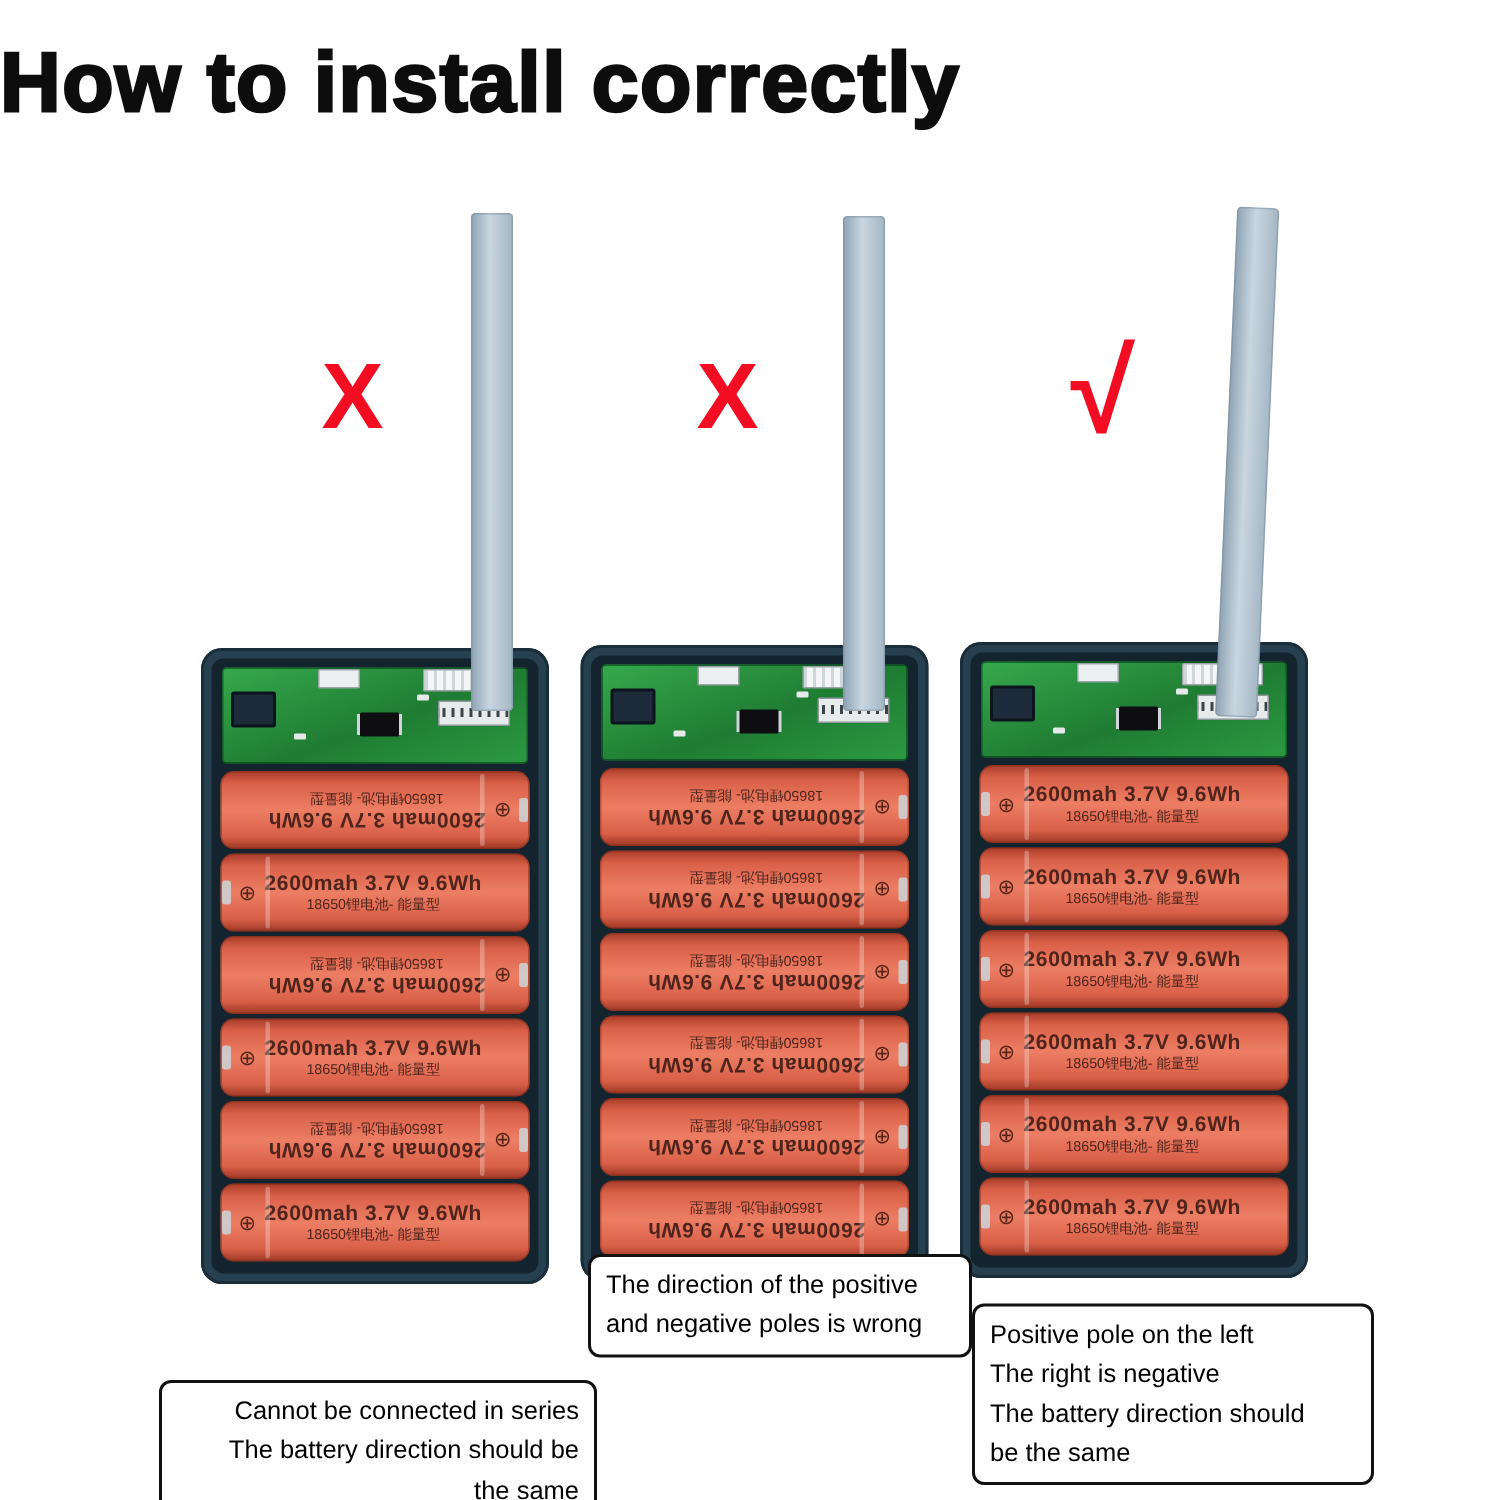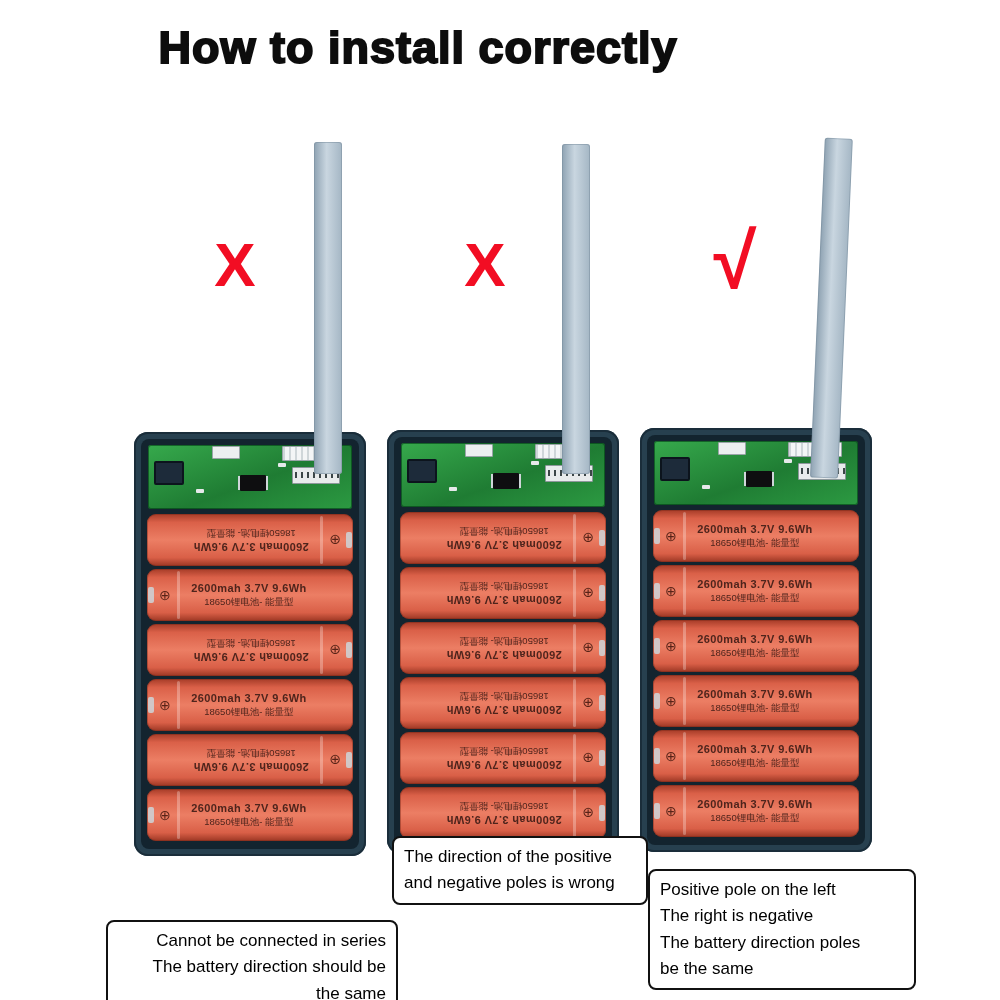--- a/index.html
+++ b/index.html
@@ -1,21 +1,21 @@
 <!DOCTYPE html>
 <html><head>
 <meta charset="utf-8">
 <style>
   html,body{margin:0;padding:0;background:#fff;}
   .stage{position:relative;width:1000px;height:1000px;background:#fff;overflow:hidden;
          font-family:"Liberation Sans",sans-serif;}
 
   
-  .title{position:absolute;top:22px;left:0;width:836px;text-align:center;
-         font-size:45px;font-weight:bold;color:#0d0d0d;letter-spacing:1px;
+  .title{position:absolute;top:22px;left:0;width:836px;
+         font-size:56px;font-weight:bold;color:#0d0d0d;letter-spacing:1px;
          -webkit-text-stroke:2px #0d0d0d;}
 
   
   .cable{position:absolute;width:28px;border-radius:3px;z-index:3;
          background:linear-gradient(90deg,#8ea2b2 0%,#c9d6e0 45%,#a4b6c4 100%);
          box-shadow:inset 0 0 0 1px rgba(120,140,155,.5);}
   .cable1{left:314px;top:142px;height:332px;}
   .cable2{left:562px;top:144px;height:330px;}
   .cable3{left:810px;top:138px;height:340px;transform:rotate(2.5deg);transform-origin:50% 100%;}
 
@@ -63,21 +63,21 @@
        background:linear-gradient(180deg,#a63c28 0%,#da6048 16%,#ec7e64 50%,#d95f47 84%,#9c3724 100%);
        box-shadow:inset 0 0 0 1px rgba(120,40,25,.45);}
   .bat-inner{position:absolute;inset:0;display:flex;align-items:center;}
   .battery.flipped .bat-inner{transform:rotate(180deg);}
   .bat-cap{position:absolute;left:1px;top:50%;transform:translateY(-50%);
        width:6px;height:16px;background:#cdd5d9;border-radius:2px;opacity:.85;}
   .bat-terminal{margin-left:12px;font-size:14px;color:rgba(72,26,16,.9);line-height:1;}
   .bat-band{position:absolute;left:30px;top:2px;bottom:2px;width:3px;
        background:rgba(255,255,255,.28);border-radius:2px;}
   .bat-text{flex:1;text-align:center;padding-right:26px;color:#4e241c;line-height:1.25;}
-  .bl1{font-size:11px;font-weight:bold;letter-spacing:.4px;}
+  .bl1{font-size:14px;font-weight:bold;letter-spacing:.4px;}
   .bl2{font-size:9.5px;}
 
   
   .caption{position:absolute;background:#fff;border:2px solid #111;border-radius:8px;
        padding:6px 10px;font-size:17px;line-height:1.55;color:#000;white-space:pre-line;z-index:5;}
   .cap1{left:106px;top:920px;width:268px;text-align:right;}
   .cap2{left:392px;top:836px;width:232px;}
   .cap3{left:648px;top:869px;width:244px;}
 </style>
 </head>
@@ -343,17 +343,17 @@
                   <div class="bl1">2600mah  3.7V  9.6Wh</div>
                   <div class="bl2">18650锂电池- 能量型</div>
                 </div>
               </div>
             </div>
           </div>
       </div>
     </div>
     <div class="caption cap3">Positive pole on the left
 The right is negative
-The battery direction poles
+The battery direction should
 be the same</div>
   </div>
 
 </div>
 
 </body></html>

